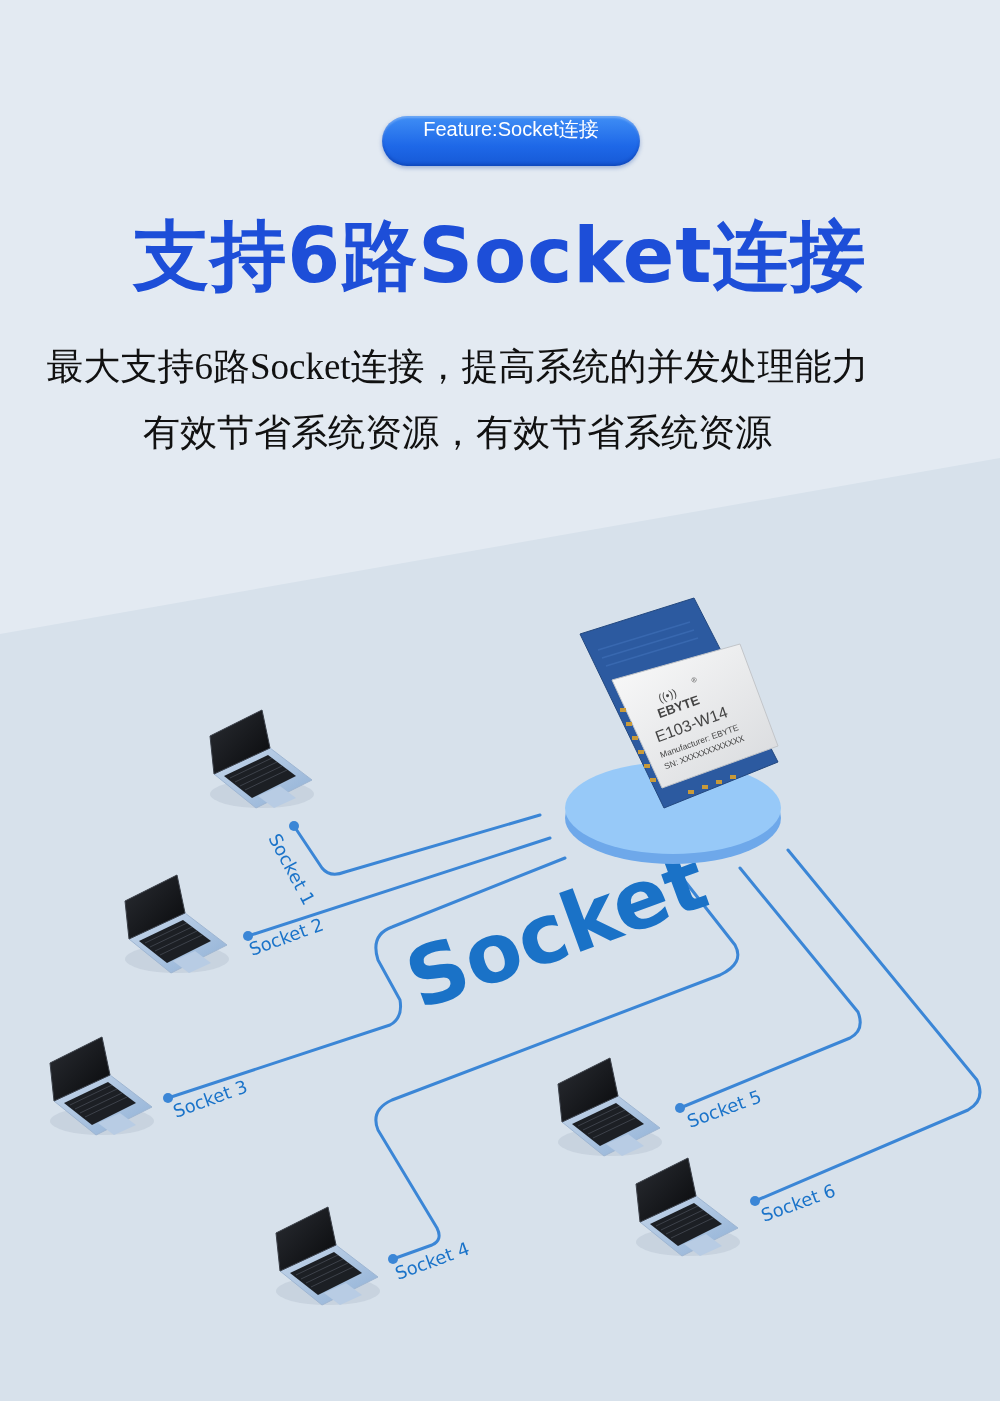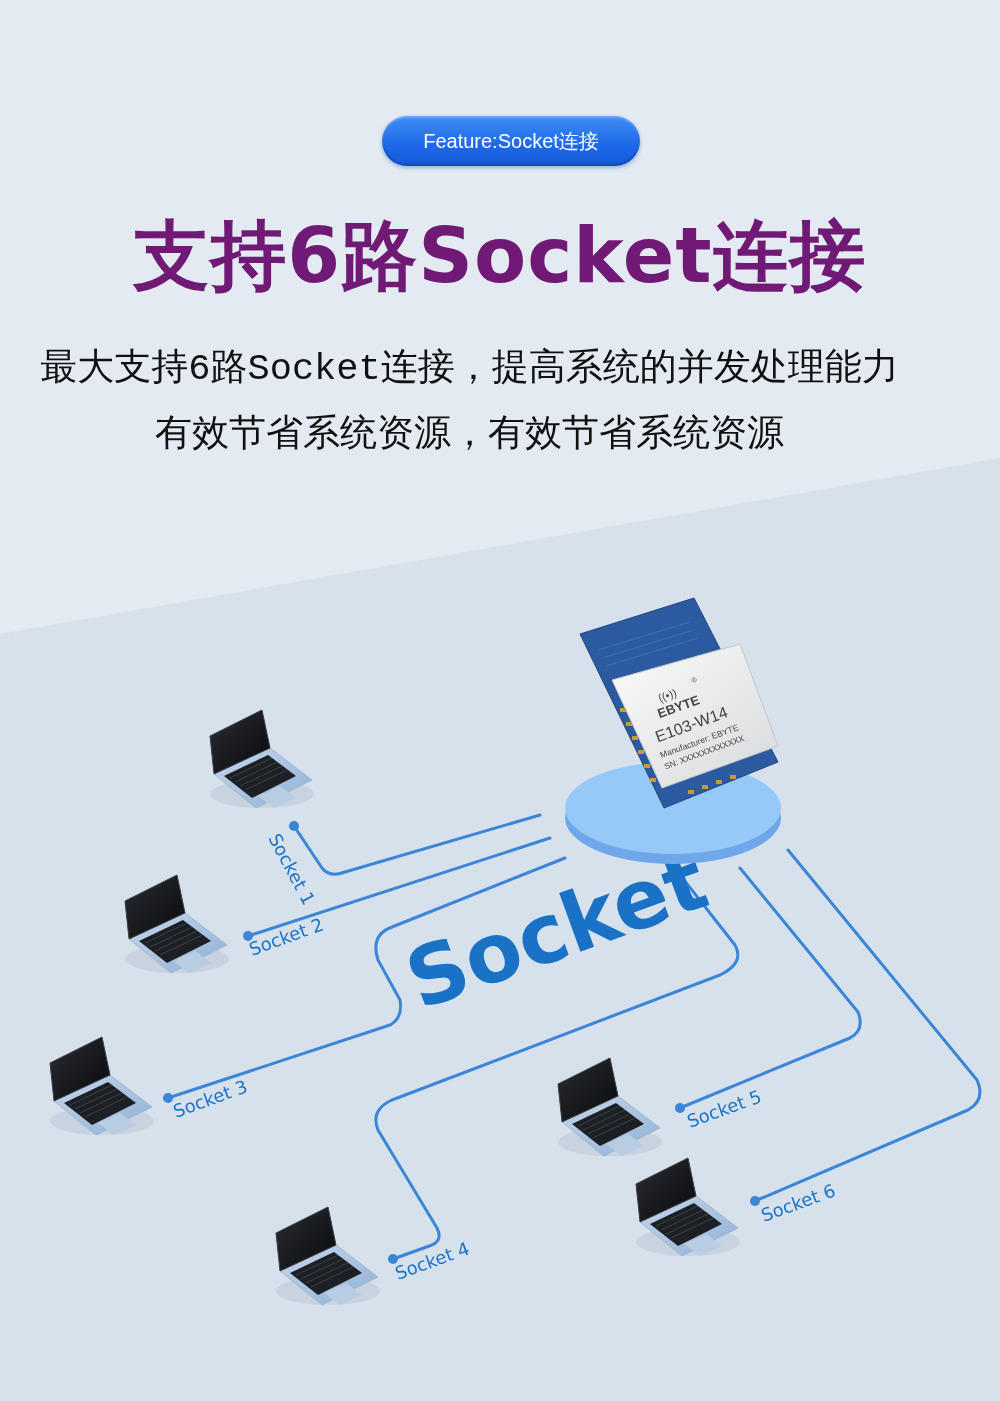--- a/index.html
+++ b/index.html
@@ -12,33 +12,33 @@
   .bg-lower {
     position:absolute; left:0; top:0; width:1000px; height:1401px;
     background:#d7e1eb;
     clip-path: polygon(0 634px, 1000px 458px, 1000px 1401px, 0 1401px);
   }
   .pill {
     position:absolute; left:382px; top:116px; width:258px; height:50px;
     border-radius:25px;
     background:linear-gradient(180deg,#3f8ef5 0%,#1e68e8 60%,#1659d6 100%);
     box-shadow:0 2px 4px rgba(20,70,170,0.35), inset 0 -2px 3px rgba(0,40,140,0.35), inset 0 2px 2px rgba(255,255,255,0.25);
-    color:#fff; font-size:20px; display:flex; align-items:center; justify-content:center;
+    color:#fff; font-size:20px; display:flex; justify-content:center;
     letter-spacing:0px;
     font-family:"Liberation Sans","DejaVu Sans",sans-serif;
   }
   .title {
     position:absolute; left:0; width:1000px; top:206px; text-align:center;
-    font-size:76px; font-weight:bold; color:#701a75; letter-spacing:1px;
+    font-size:76px; font-weight:bold; color:#1d4ed8; letter-spacing:1px;
     font-family:"DejaVu Sans","Liberation Sans",sans-serif;
   }
   .sub {
-    position:absolute; left:12px; width:915px; text-align:center;
+    position:absolute; left:0; width:915px; text-align:center;
     font-size:37px; color:#111;
-    font-family:Liberation Mono, monospace;
+    font-family:Liberation Serif, serif;
   }
   .sub1 { top:342px; }
   .sub2 { top:408px; }
   svg.scene { position:absolute; left:0; top:0; }
   .socket-label {
     font-family:"DejaVu Sans","Liberation Sans",sans-serif;
     font-size:18px; fill:#1a73c9;
   }
   .big-socket {
     font-family:"DejaVu Sans","Liberation Sans",sans-serif;

